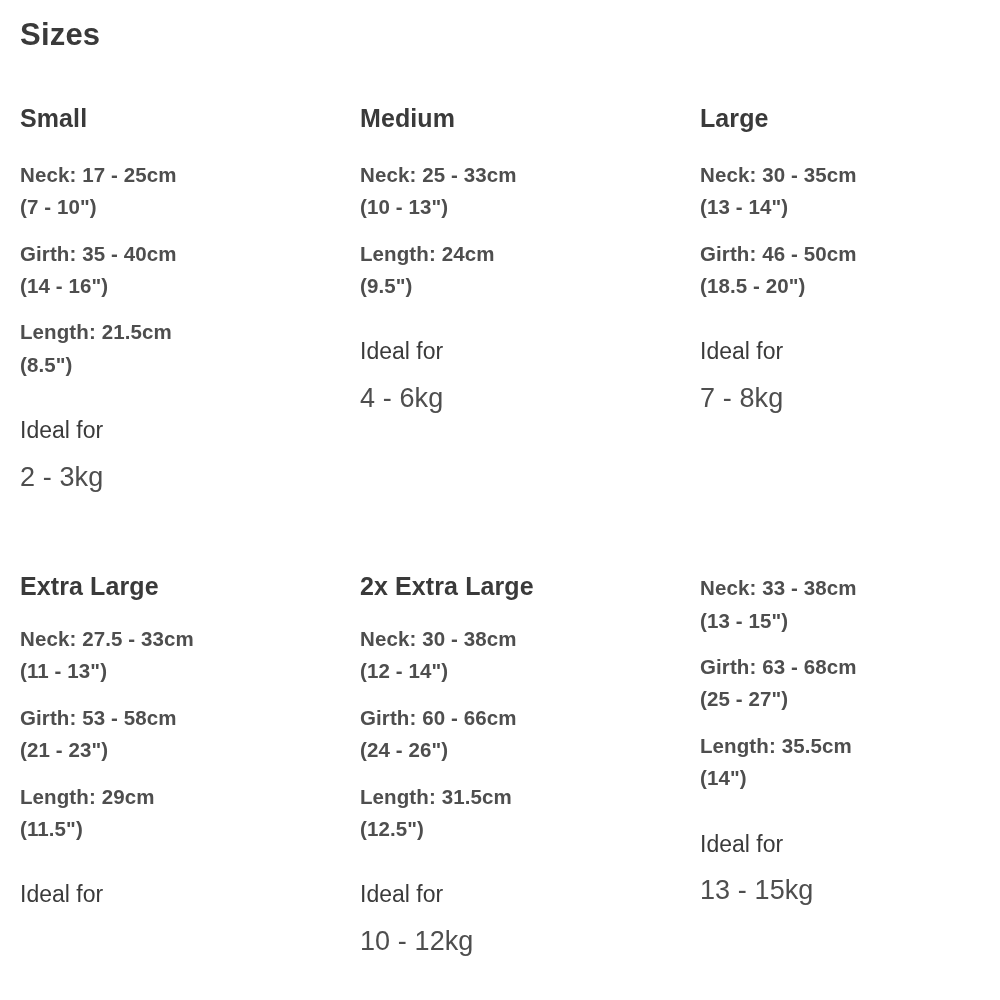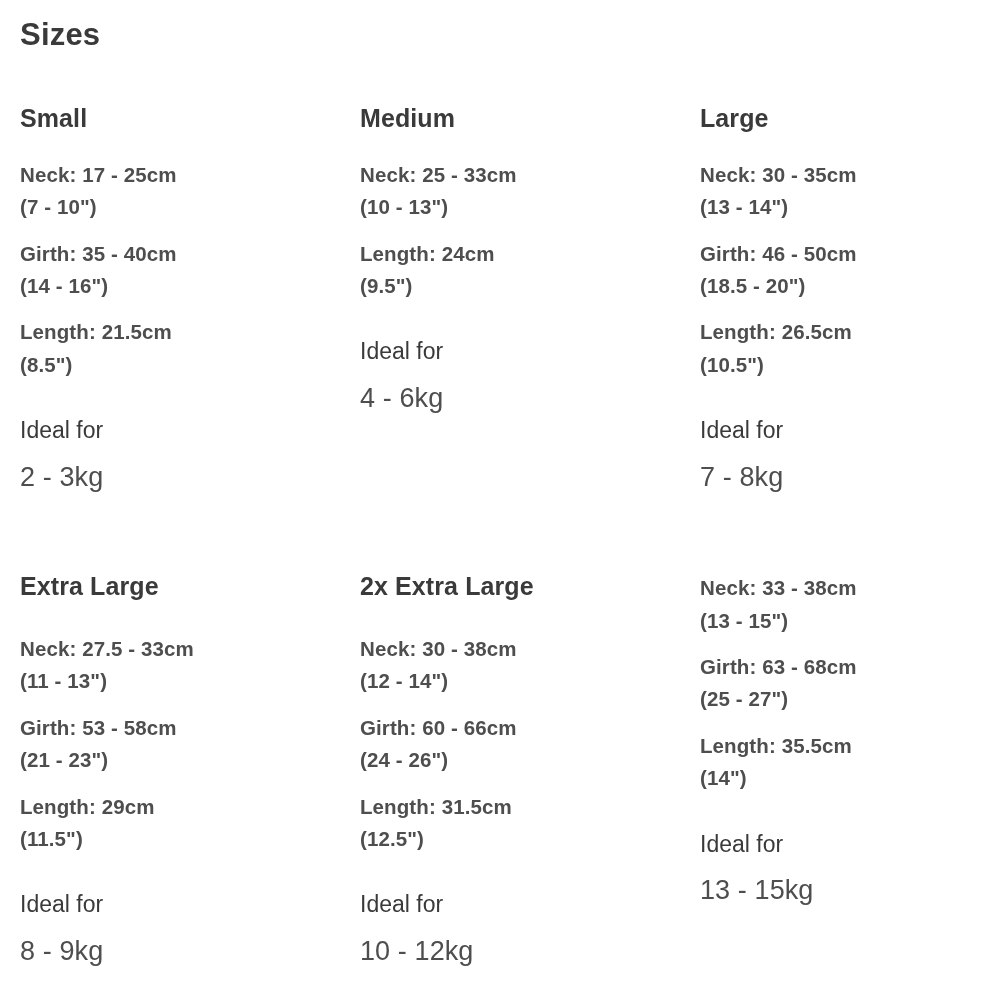--- a/index.html
+++ b/index.html
@@ -68,21 +68,21 @@
     line-height: 1.15;
   }
   .ideal-val {
     font-size: 27px;
     color: #4e4e4e;
     line-height: 1.4;
     letter-spacing: 0.1px;
     margin-top: 15px;
   }
   .row2 .card-title {
-    margin-bottom: 32px;
+    margin-bottom: 22px;
   }
   .row-spacer {
     height: 60px;
   }
 </style>
 </head>
 <body>
 
 <div class="page">
 
@@ -125,45 +125,40 @@
     <div class="card">
       <h2 class="card-title">Large</h2>
       <div class="meas">
         <span>Neck: 30 - 35cm</span>
         <span class="line2">(13 - 14")</span>
       </div>
       <div class="meas">
         <span>Girth: 46 - 50cm</span>
         <span class="line2">(18.5 - 20")</span>
       </div>
-      <div class="meas">
-        <span>Length: 26.5cm</span>
-        <span class="line2">(10.5")</span>
-      </div>
       <h3 class="ideal-title">Ideal for</h3>
       <div class="ideal-val">7 - 8kg</div>
     </div>
 
     <div class="card row2">
       <div class="row-spacer"></div>
       <h2 class="card-title">Extra Large</h2>
       <div class="meas">
         <span>Neck: 27.5 - 33cm</span>
         <span class="line2">(11 - 13")</span>
       </div>
       <div class="meas">
         <span>Girth: 53 - 58cm</span>
         <span class="line2">(21 - 23")</span>
       </div>
       <div class="meas">
         <span>Length: 29cm</span>
         <span class="line2">(11.5")</span>
       </div>
       <h3 class="ideal-title">Ideal for</h3>
-      <div class="ideal-val">8 - 9kg</div>
     </div>
 
     <div class="card row2">
       <div class="row-spacer"></div>
       <h2 class="card-title">2x Extra Large</h2>
       <div class="meas">
         <span>Neck: 30 - 38cm</span>
         <span class="line2">(12 - 14")</span>
       </div>
       <div class="meas">

